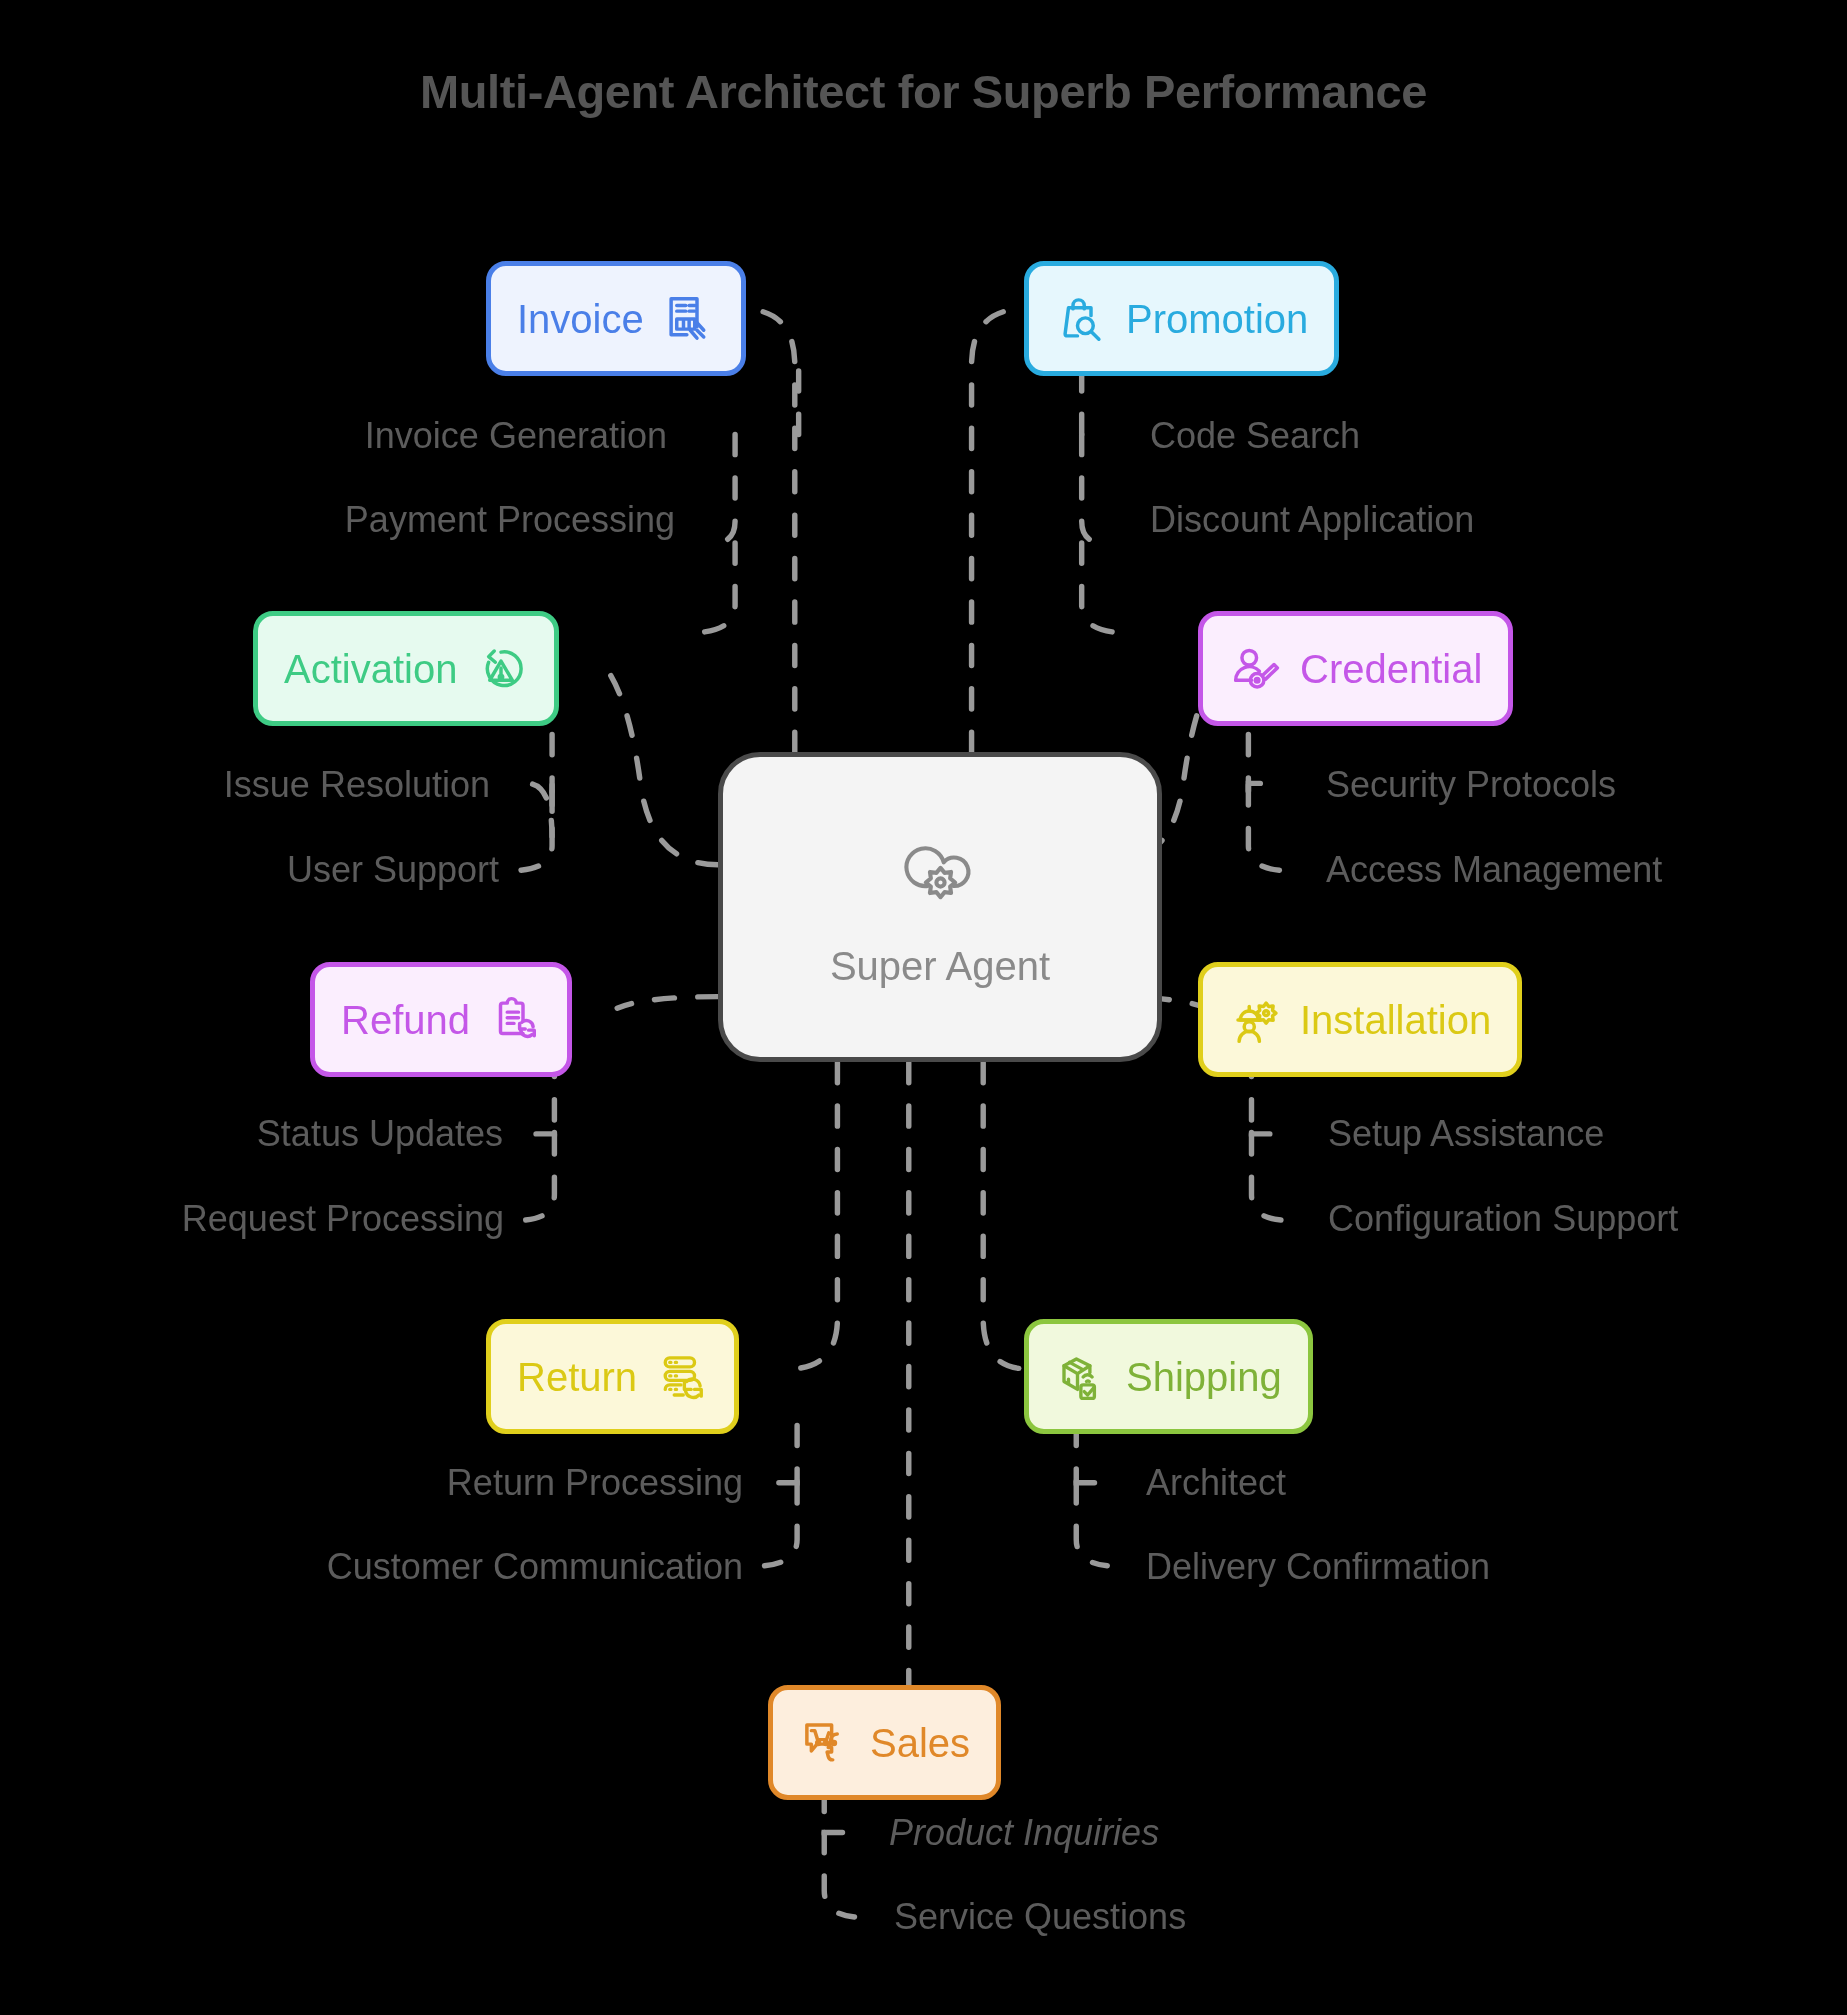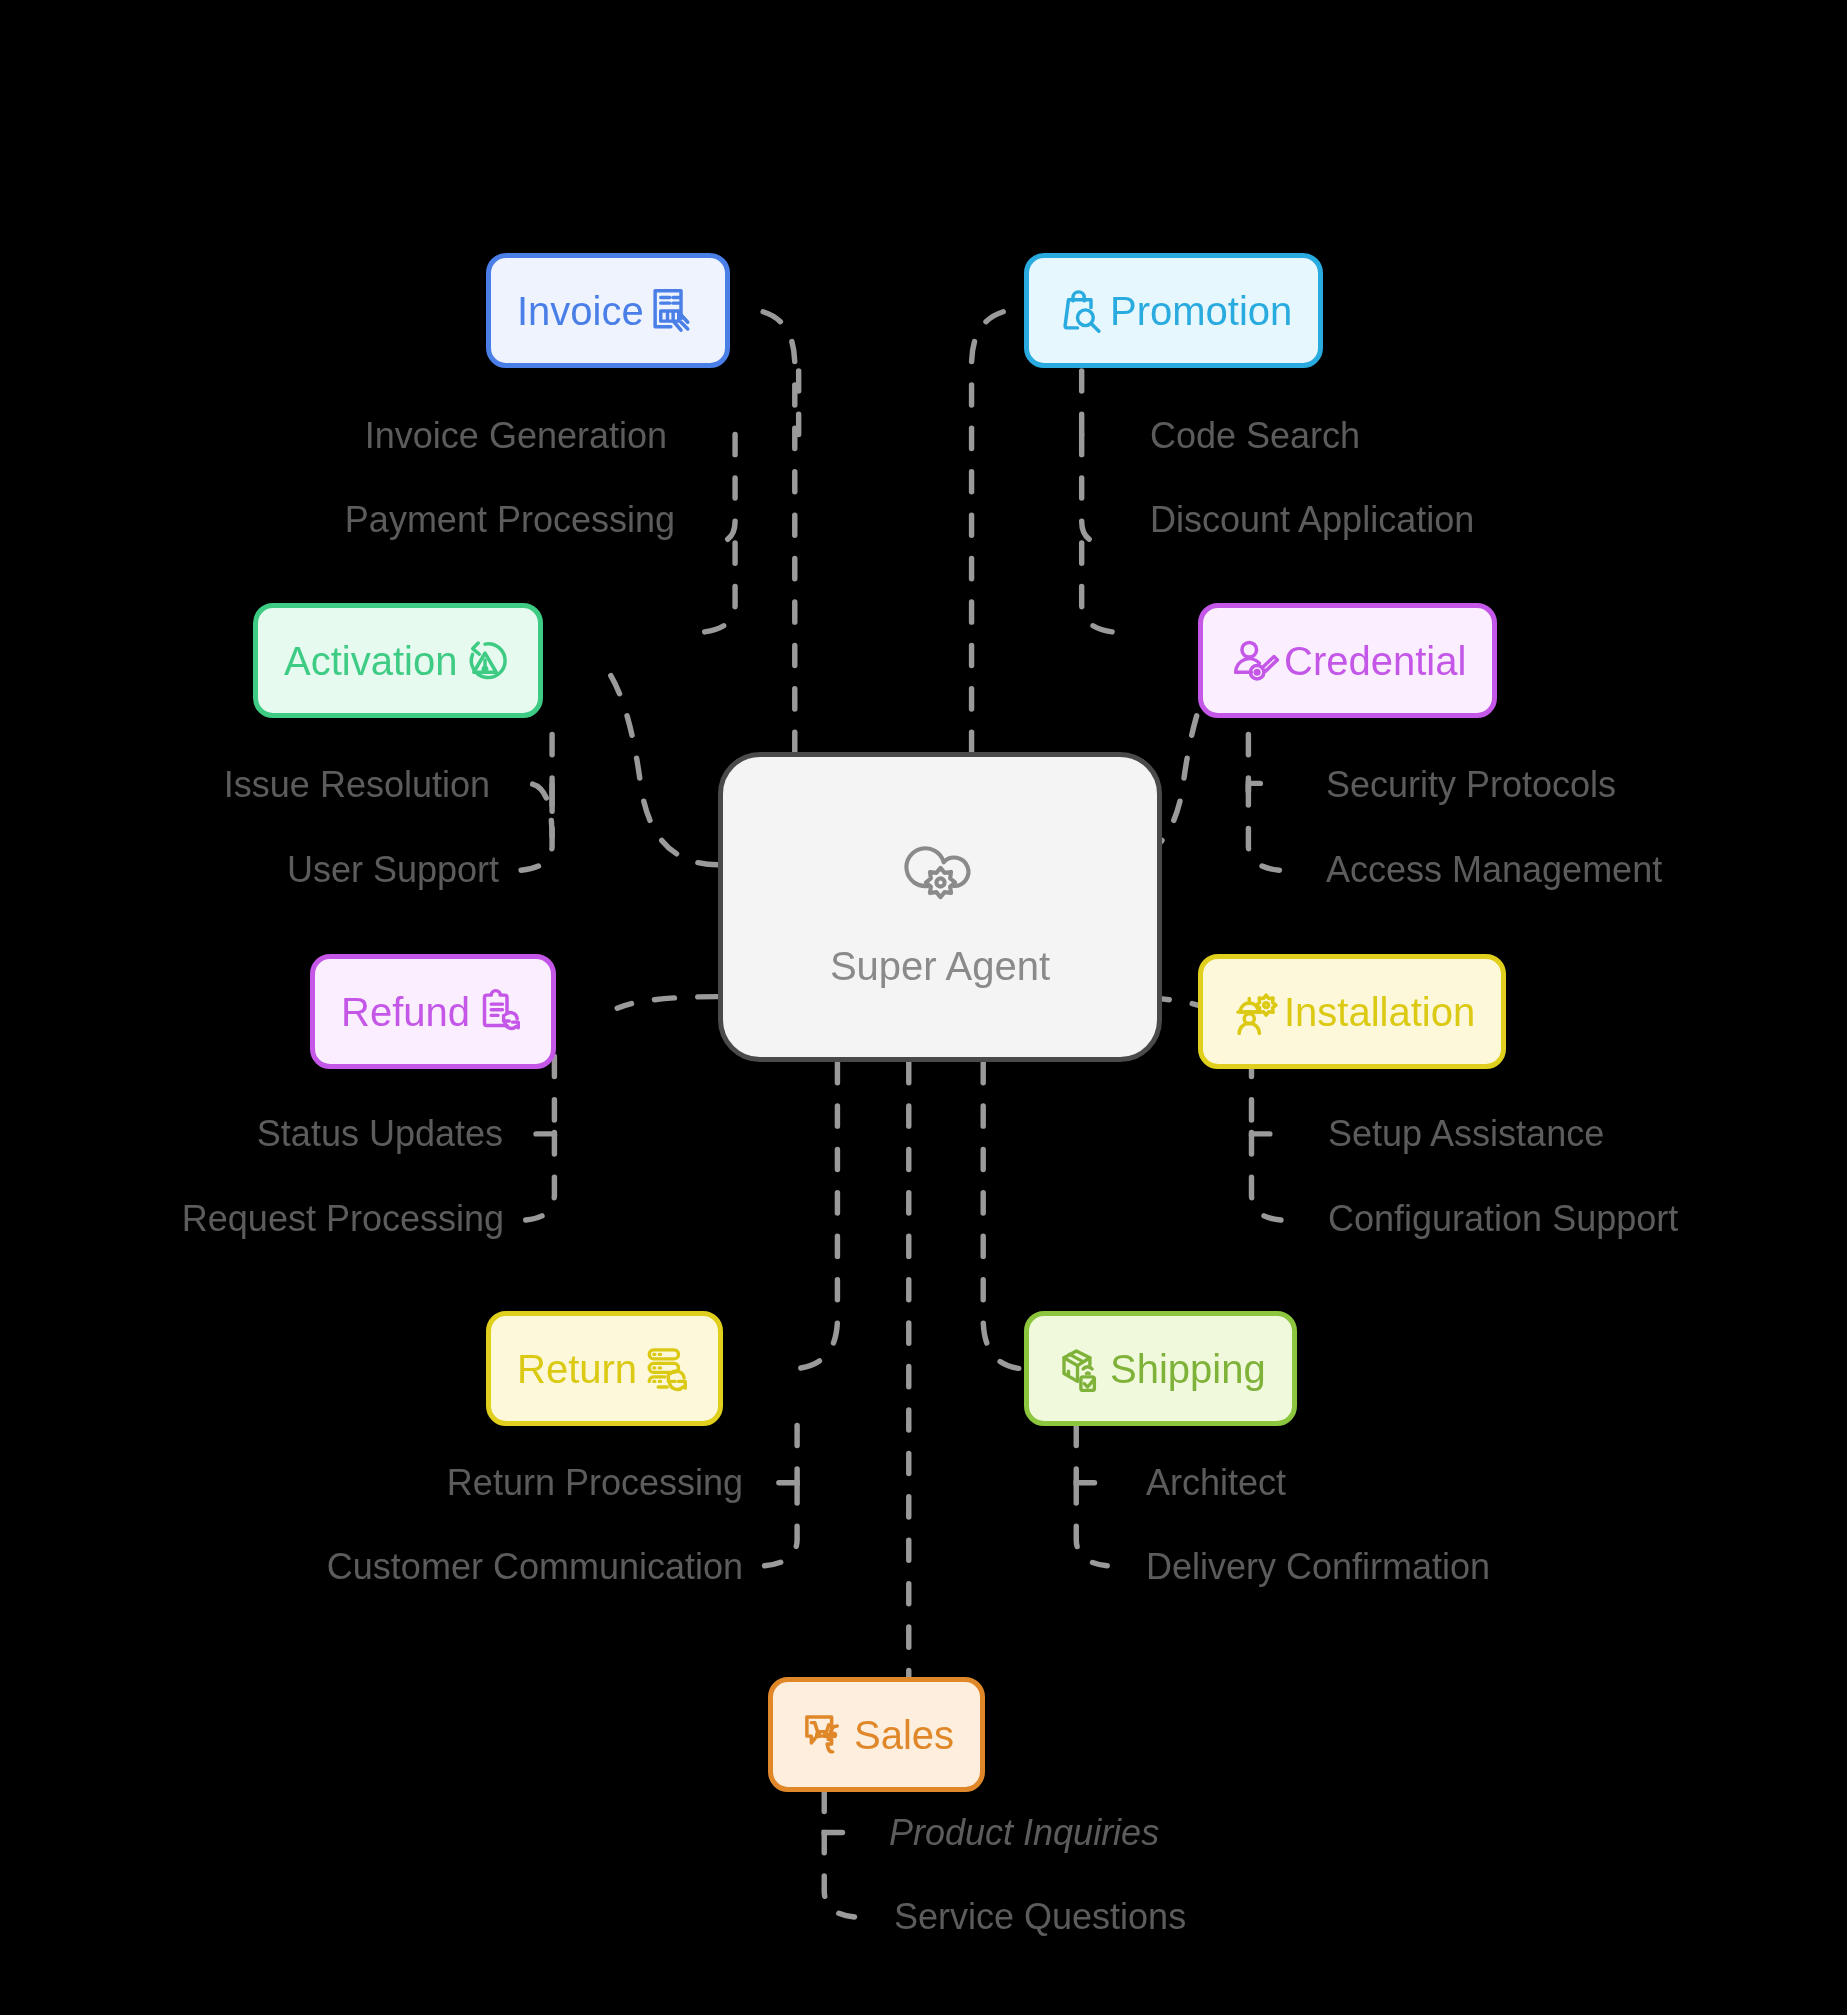--- a/index.html
+++ b/index.html
@@ -22,27 +22,28 @@
   }
 
   #edges { position: absolute; inset: 0; width: 1847px; height: 2015px; }
 
   
   .node {
     position: absolute;
     display: flex;
     align-items: center;
     justify-content: center;
-    gap: 1px;
+    gap: 17px;
     border-radius: 20px;
     border-width: 5.4px;
     border-style: solid;
     padding: 0 26px;
     height: 115px;
     white-space: nowrap;
+    margin-top: 8px;
   }
   .node .label { font-size: 40px; line-height: 1; }
   .node .ic { display: block; width: 54px; height: 54px; flex: 0 0 54px; }
 
   
   #hub {
     position: absolute;
     left: 718px; top: 752px;
     width: 444px; height: 310px;
     background: #f4f4f4;
@@ -66,20 +67,21 @@
     line-height: 1;
   }
   .sub.r { text-align: right; transform: translate(-100%, -50%); }
   .sub.l { text-align: center;  transform: translate(0, -50%); }
 </style>
 </head>
 <body>
 
 <div id="stage">
 
+  <div id="title">Multi-Agent Architect for Superb Performance</div>
 
   <svg id="edges" viewBox="0 0 2382 2598" xmlns="http://www.w3.org/2000/svg" aria-hidden="true">
     <g fill="none" stroke="#9a9a9a" stroke-width="7" stroke-linecap="round" stroke-dasharray="26 30">
 
       <path d="M1025,970 L1025,470 Q1025,400 960,398"></path>
       <path d="M1253,970 L1253,470 Q1253,400 1318,398"></path>
 
       <path d="M926,1115 Q840,1115 826,1010 Q812,905 782,862"></path>
       <path d="M926,1285 Q830,1285 796,1300"></path>
 

